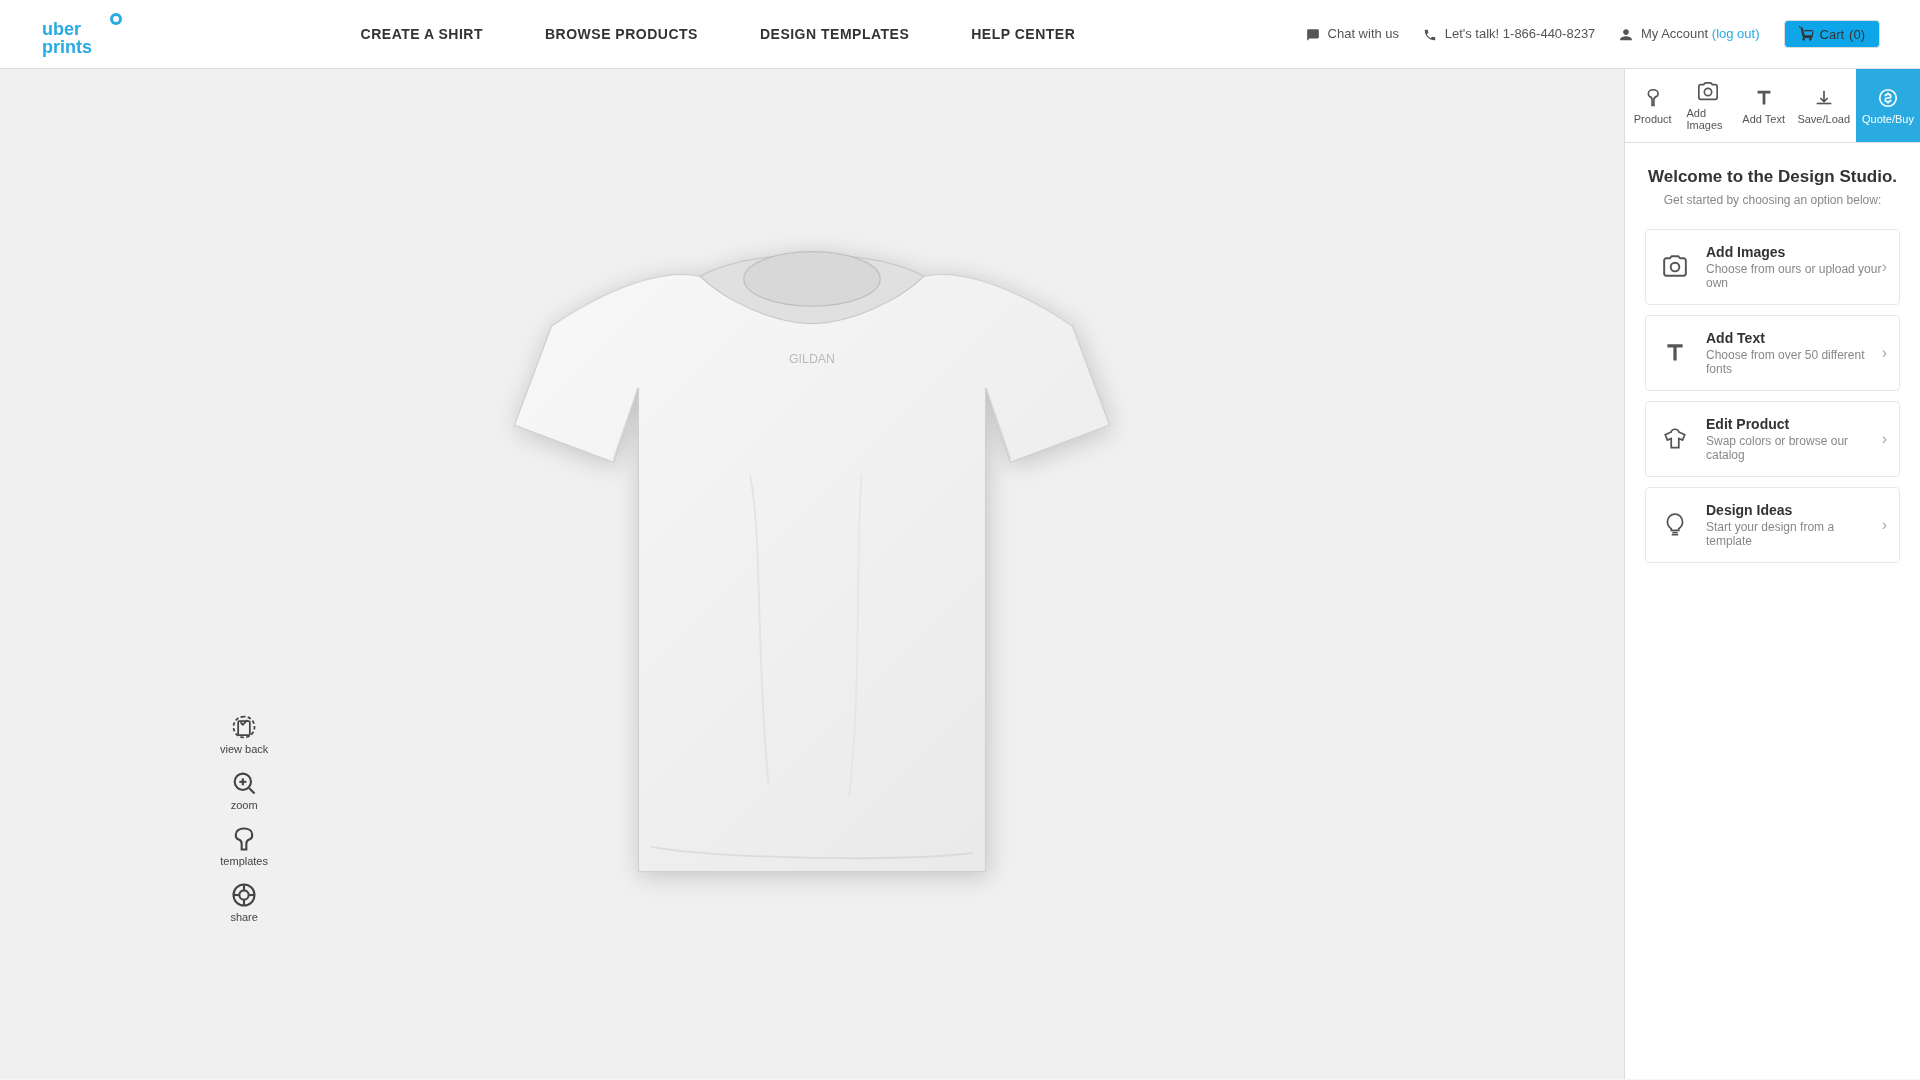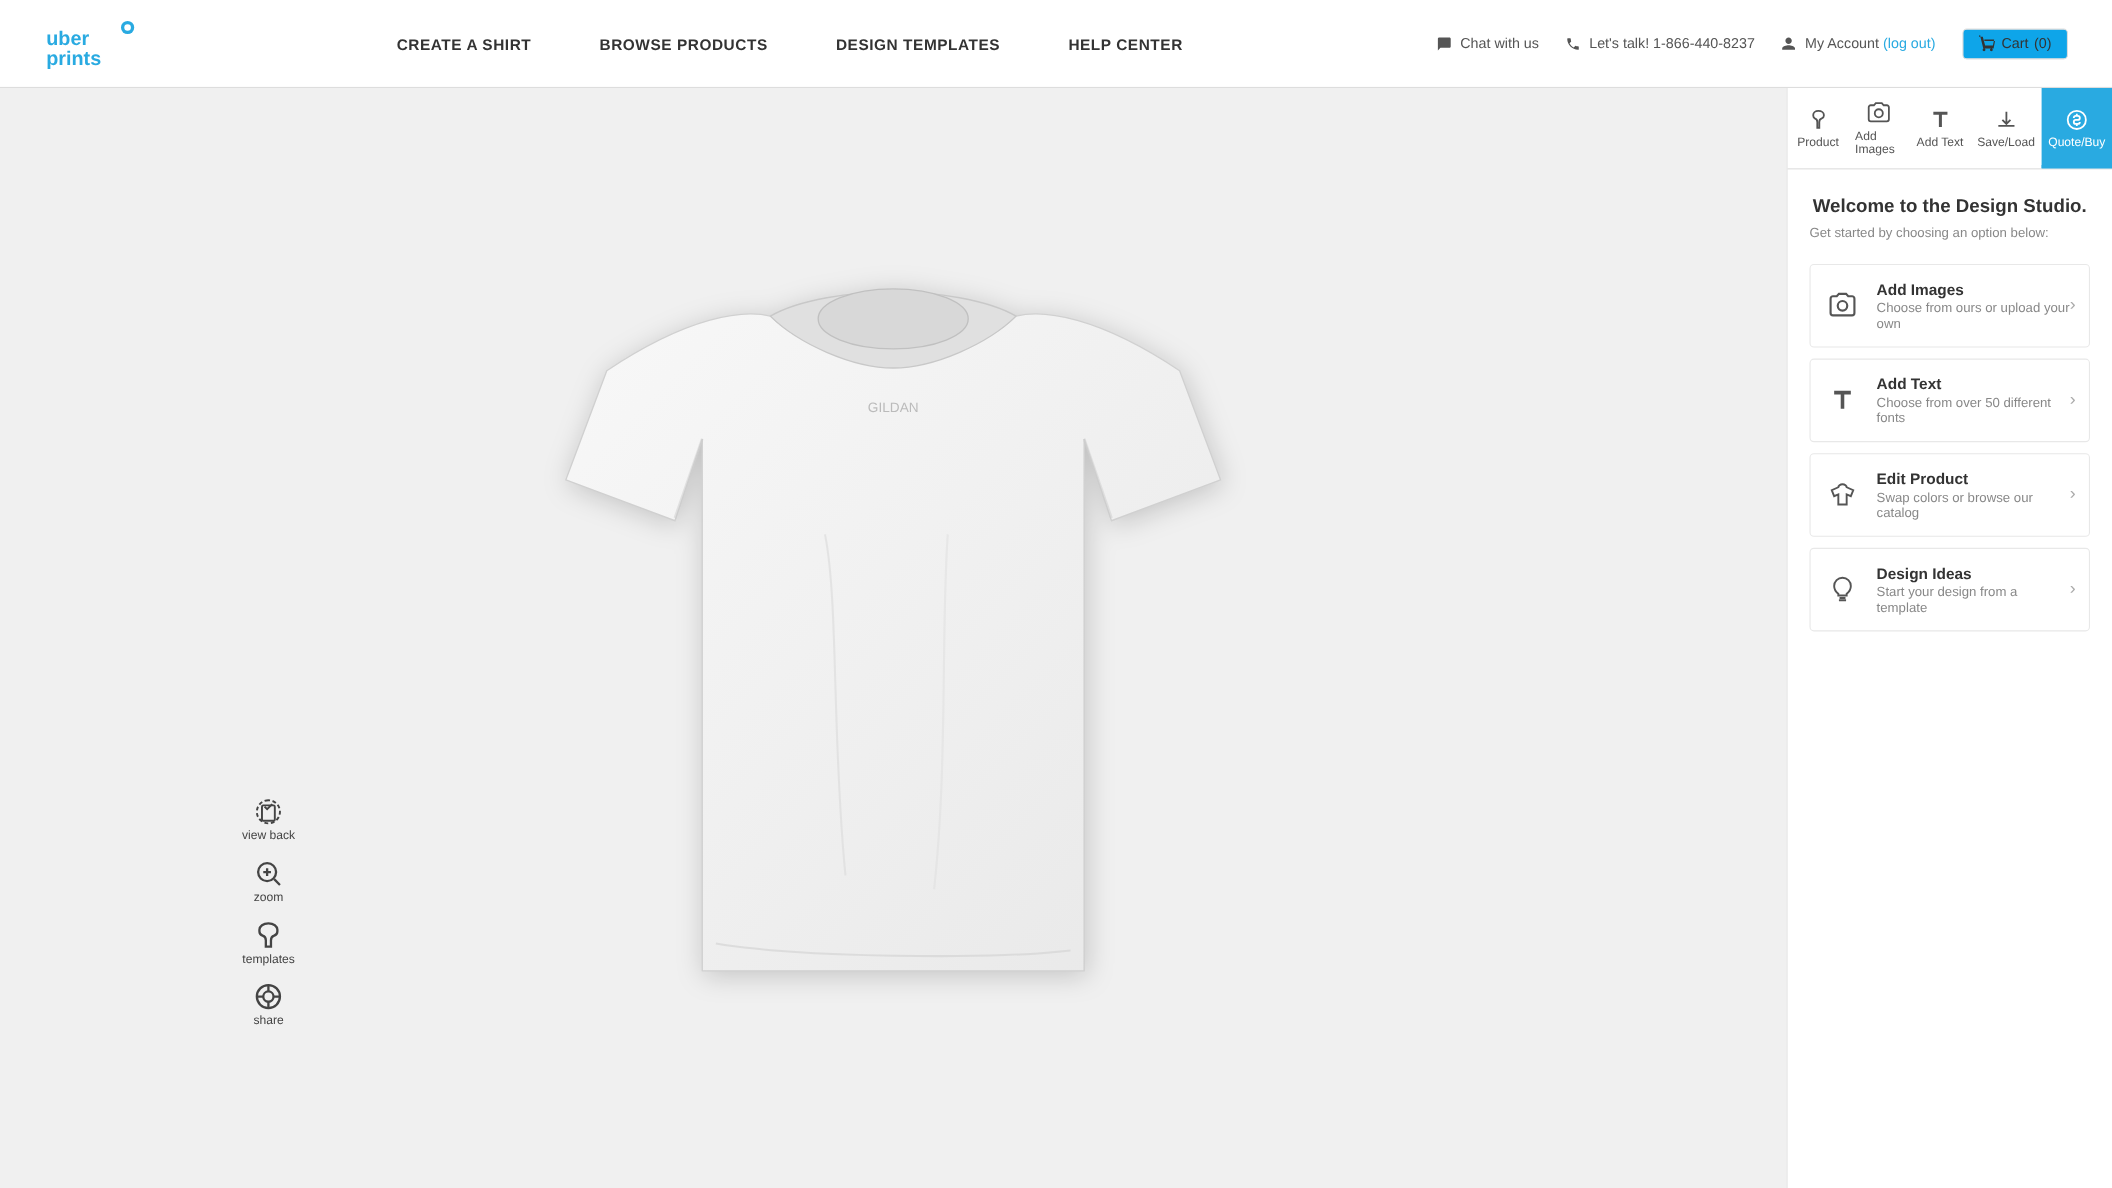--- a/index.html
+++ b/index.html
@@ -6,21 +6,21 @@
     body { font-family: Arial, sans-serif; background: #f5f5f5; width: 1920px; min-height: 1080px; overflow-x: hidden; }
 
     
     .header {
       background: #fff;
       border-bottom: 1px solid #ddd;
       display: flex;
       align-items: center;
       justify-content: space-between;
       padding: 16px 40px;
-      height: 80px;
+      height: 69px;
     }
     .logo {
       display: flex; align-items: center;
     }
     .logo-svg {
       width: 90px; height: 50px;
     }
     .header-nav {
       display: flex; align-items: center; gap: 62px;
     }
@@ -77,21 +77,21 @@
     .toolbar-tab svg { width: 22px; height: 22px; }
 
     
     .welcome-panel {
       padding: 24px 20px 20px; flex: 1;
     }
     .welcome-title {
       font-size: 17px; font-weight: 600; color: #333; text-align: center; margin-bottom: 6px;
     }
     .welcome-subtitle {
-      font-size: 12px; color: #888; margin-bottom: 22px;
+      font-size: 12px; color: #888; text-align: center; margin-bottom: 22px;
     }
 
     
     .menu-item {
       display: flex; align-items: center; padding: 14px 12px; border: 1px solid #e8e8e8; border-radius: 4px; margin-bottom: 10px; cursor: pointer; background: #fff; transition: background 0.15s;
     }
     .menu-icon {
       width: 34px; height: 34px; margin-right: 14px; flex-shrink: 0; display: flex; align-items: center; justify-content: center;
     }
     .menu-icon svg { width: 26px; height: 26px; }

